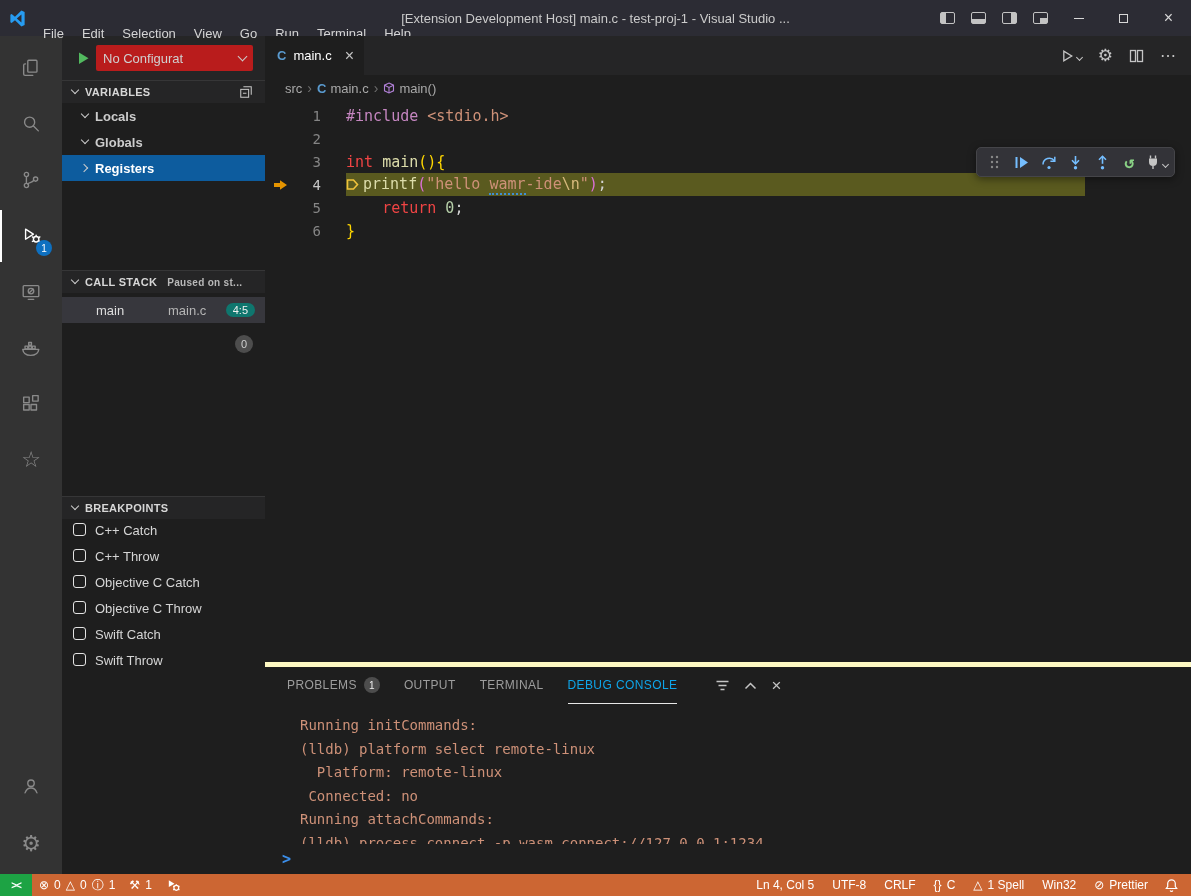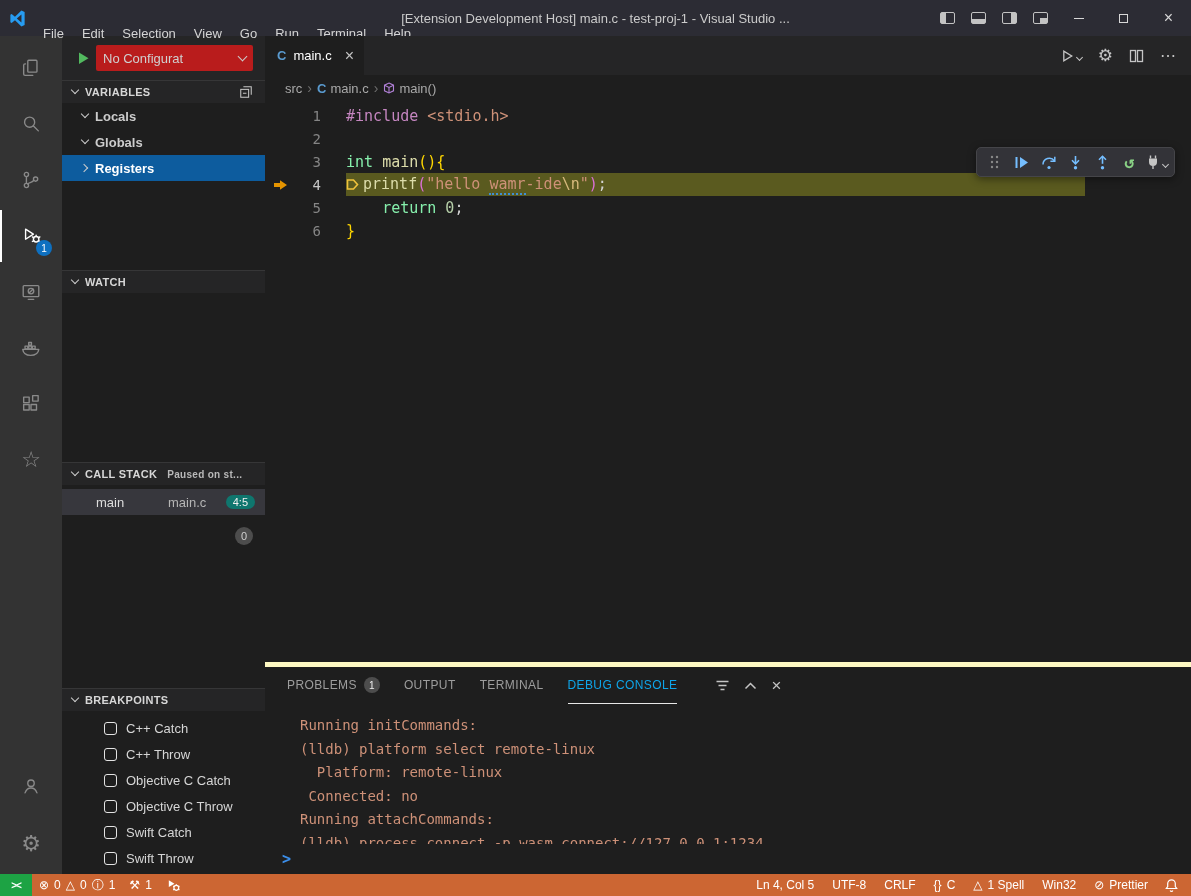--- a/index.html
+++ b/index.html
@@ -50,21 +50,21 @@
   .tw { width:12px; height:12px; position:relative; margin-right:3px; flex:none; display:inline-block; }
   .tw::before { content:''; position:absolute; width:5px; height:5px; border-right:1.4px solid #cccccc; border-bottom:1.4px solid #cccccc; left:2px; top:1px; transform:rotate(45deg); }
   .tw.collapsed::before { transform:rotate(-45deg); left:1px; top:3px; }
   .vrow { height:26px; display:flex; align-items:center; padding-left:18px; font-size:13px; font-weight:600; color:#cccccc; cursor:pointer; }
   .vrow.selected { background:var(--selection-blue,#0d5c9e); color:#ffffff; }
   .stack-frame { height:26px; margin-top:4px; background:#37373d; display:flex; align-items:center; padding:0 10px 0 34px; font-size:13px; cursor:pointer; }
   .frame-name { width:72px; color:#dddddd; }
   .frame-file { color:#b5b5b5; }
   .frame-pos { margin-left:auto; background:#0f766e; color:#f0f0f0; font-size:11px; border-radius:9px; padding:1px 7px; }
   .cs-badge { width:18px; height:18px; border-radius:50%; background:#4d4d4d; color:#cfcfcf; font-size:11px; display:flex; align-items:center; justify-content:center; margin:12px 12px 0 auto; }
-  .bp-row { height:26px; display:flex; align-items:center; padding-left:42px; font-size:13px; color:#d6d6d6; cursor:pointer; }
+  .bp-row { height:26px; display:flex; align-items:flex-start; padding-left:11px; font-size:13px; color:#d6d6d6; cursor:pointer; }
   .pane-breakpoints .pane-body { padding-top:4px; }
   .cb { width:13px; height:13px; border:1.4px solid #e3e3e3; border-radius:3px; margin-right:9px; flex:none; background:transparent; }
   .collapse-all { margin-left:auto; display:flex; align-items:center; cursor:pointer; }
 
   
   .editor-col { width:926px; display:flex; flex-direction:column; position:relative; flex:none; background:#1e1e1e; }
   .tabbar { height:39px; background:#252526; display:flex; align-items:stretch; flex:none; }
   .tab { display:flex; align-items:center; gap:7px; padding:0 10px 0 12px; font-size:13px; cursor:pointer; }
   .tab.active { background:#1e1e1e; color:#ffffff; }
   .c-icon { color:#5a9bd0; font-weight:700; font-size:13px; }
@@ -79,21 +79,21 @@
 
   .code-area { flex:1; position:relative; overflow:hidden; padding-top:3px; font-family:"DejaVu Sans Mono", monospace; font-size:15px; }
   .code-line { height:23px; display:flex; align-items:center; position:relative; }
   .code-line.current::before { content:''; position:absolute; left:81px; top:0; height:100%; width:739px; background:var(--current-line,#5a5a1f); }
   .glyph { width:30px; display:flex; align-items:center; justify-content:center; flex:none; position:relative; }
   .lnum { width:26px; margin-right:25px; text-align:right; color:#858585; font-size:14px; flex:none; position:relative; }
   .code-line.current .lnum { color:#c6c6c6; }
   .lcontent { white-space:pre; position:relative; }
   .inline-bp { display:inline-block; vertical-align:-2px; margin-right:4px; }
   .tok-preproc { color:#c586c0; } .tok-string { color:#ce9178; } .tok-escape { color:#d7ba7d; }
-  .tok-keyword { color:#86efac; } .tok-func { color:#dcdcaa; } .tok-number { color:#b5cea8; }
+  .tok-keyword { color:#ef4444; } .tok-func { color:#dcdcaa; } .tok-number { color:#b5cea8; }
   .tok-plain { color:#d4d4d4; } .tok-br1 { color:#ffd700; } .tok-br2 { color:#da70d6; }
   .squiggle { border-bottom:2px dotted #3f8fd4; }
 
   
   .debug-toolbar { position:absolute; top:46px; right:16px; height:30px; background:#333338; border:1px solid #454549; border-radius:5px; box-shadow:0 2px 8px rgba(0,0,0,.45); display:flex; align-items:center; padding:0 5px; gap:2px; z-index:6; }
   .dt-btn { width:25px; height:24px; display:flex; align-items:center; justify-content:center; cursor:pointer; border-radius:4px; }
   .dt-restart { color:#89d185; font-size:17px; font-weight:700; }
   .dt-grip { cursor:grab; }
 
   
@@ -259,27 +259,20 @@
               <span class="tw"></span>
               <span>Globals</span>
             </div>
             <div class="vrow selected">
               <span class="tw collapsed"></span>
               <span>Registers</span>
             </div>
           </div>
       </div>
 
-      <div class="pane pane-watch">
-        <div class="pane-header">
-          <span class="tw"></span>
-          <span class="pane-title">WATCH</span>
-        </div>
-        <div class="pane-body"></div>
-      </div>
 
       <div class="pane pane-callstack">
         <div class="pane-header">
           <span class="tw"></span>
           <span class="pane-title">CALL STACK</span>
           <span class="pane-status">Paused on st...</span>
         </div>
         <div class="pane-body">
           <div class="stack-frame">
             <span class="frame-name">main</span>

